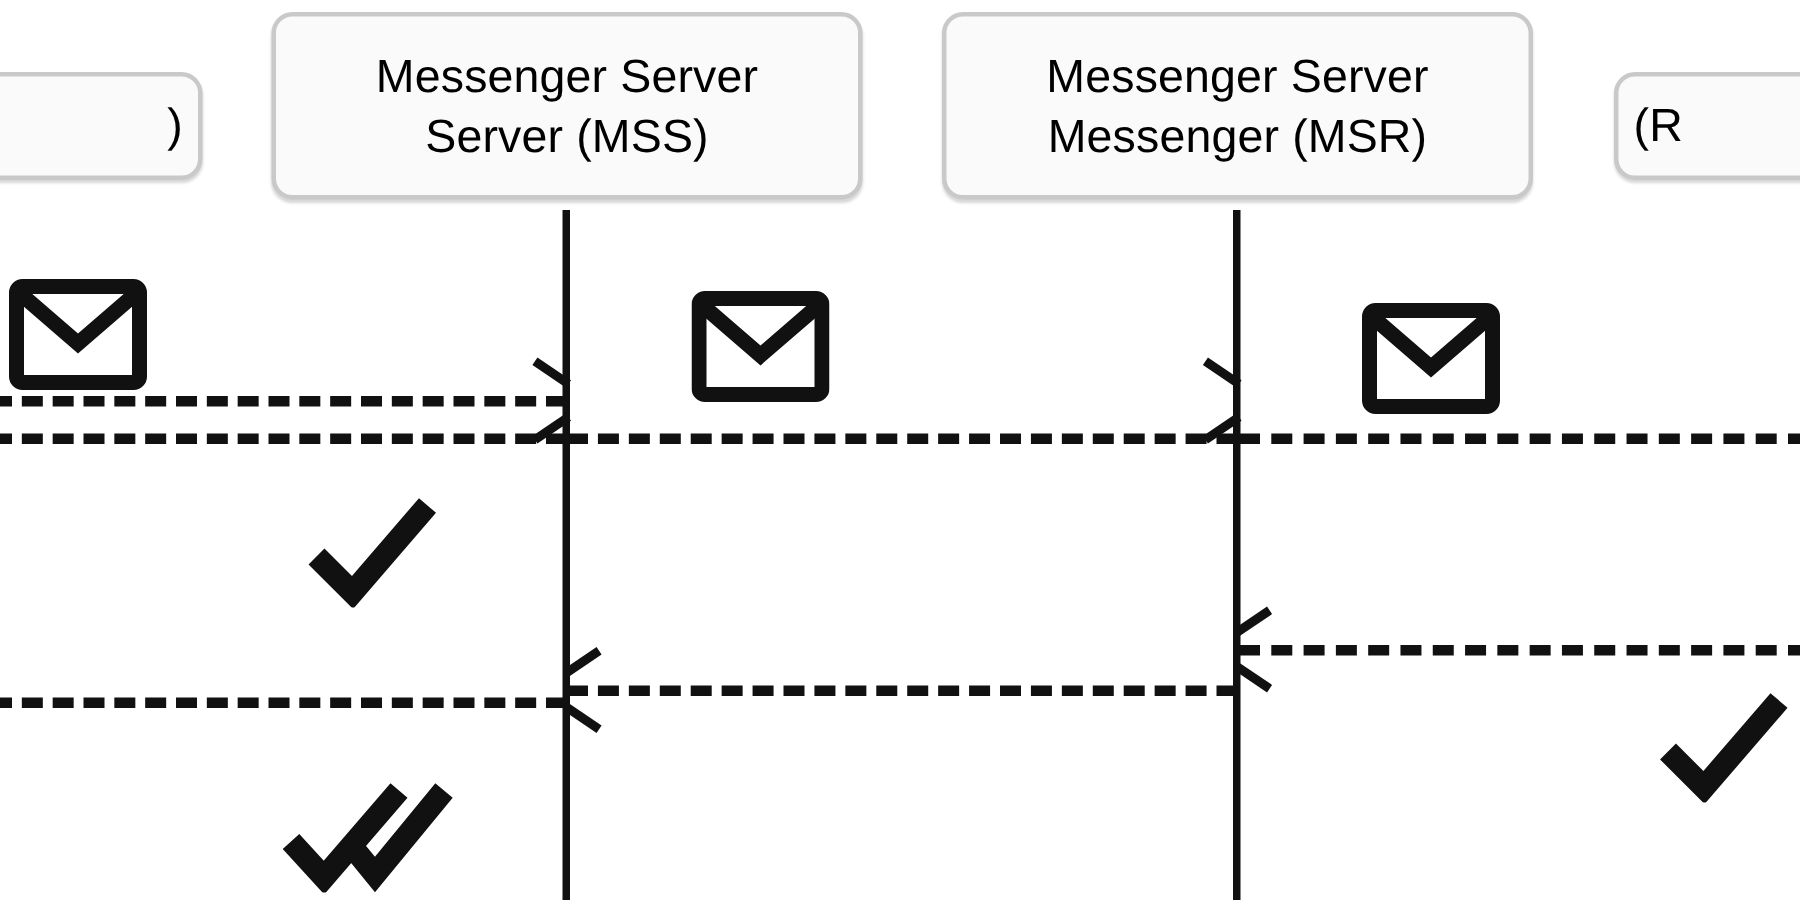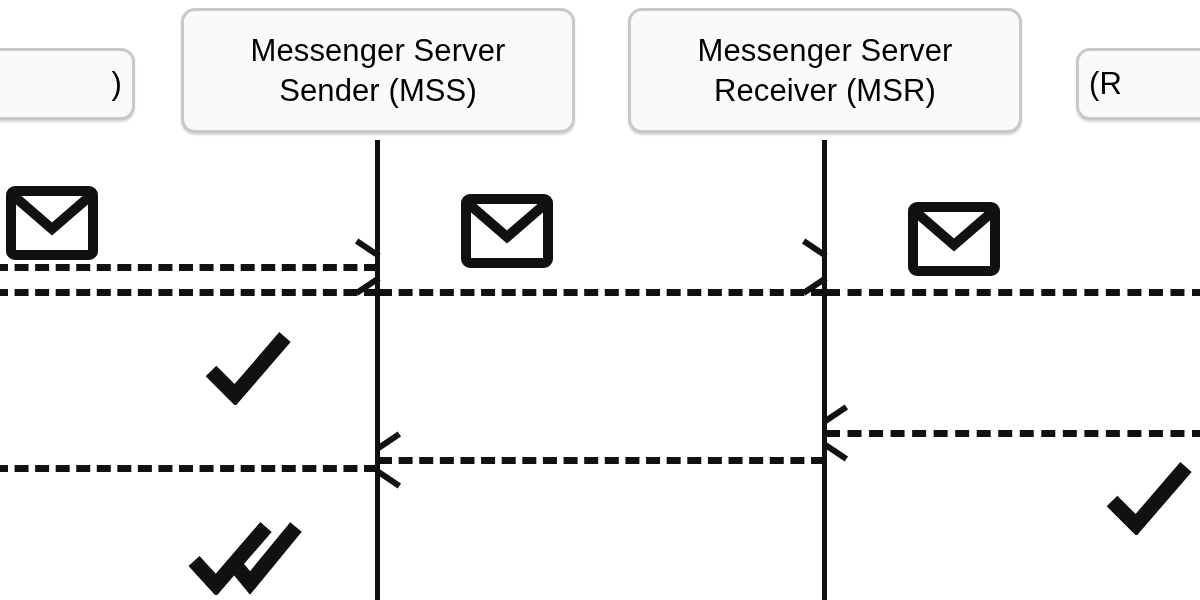--- a/index.html
+++ b/index.html
@@ -152,28 +152,28 @@
 
 <div id="canvas">
 
   <div class="actor-box" id="box-a">
     <span class="lbl"><span>)</span></span>
   </div>
 
   <div class="actor-box" id="box-b">
     <span class="lbl">
       <span>Messenger Server</span><br>
-      <span>Sender (</span><b>MSS</b><span>)</span>
+      <span>Server (</span><b>MSS</b><span>)</span>
     </span>
   </div>
 
   <div class="actor-box" id="box-c">
     <span class="lbl">
       <span>Messenger Server</span><br>
-      <span>Receiver (</span><b>MSR</b><span>)</span>
+      <span>Messenger (</span><b>MSR</b><span>)</span>
     </span>
   </div>
 
   <div class="actor-box" id="box-d">
     <span class="lbl"><span>(</span><b>R</b></span>
   </div>
 
   <div class="lifeline" id="lifeline-mss"></div>
   <div class="lifeline" id="lifeline-msr"></div>
 

